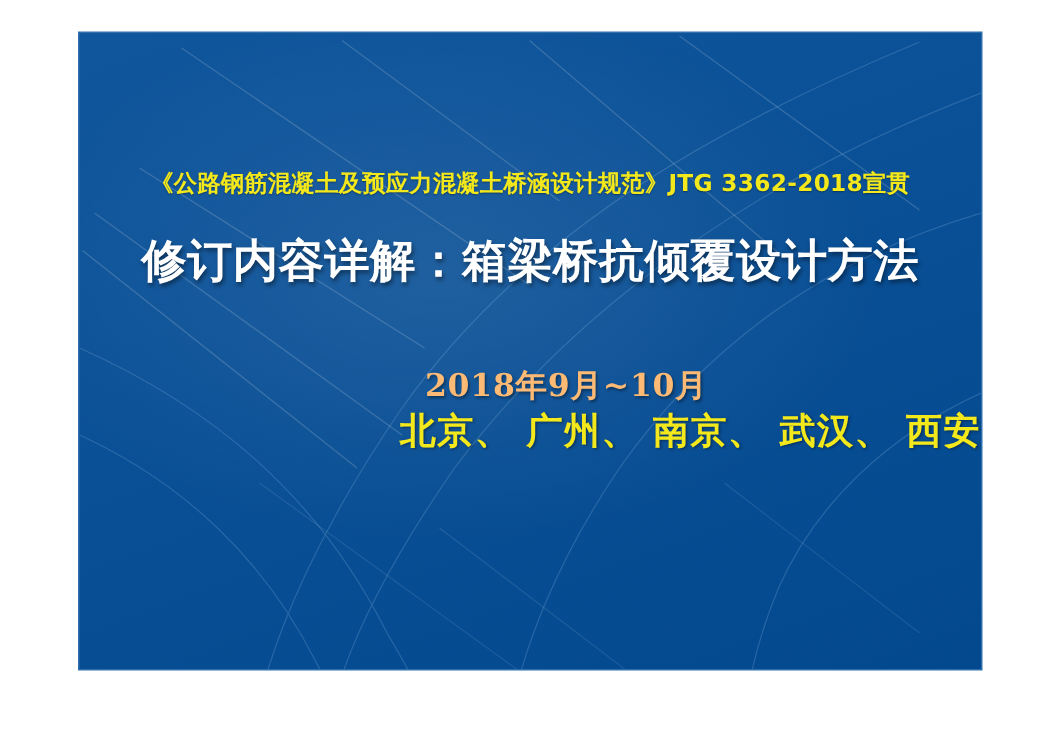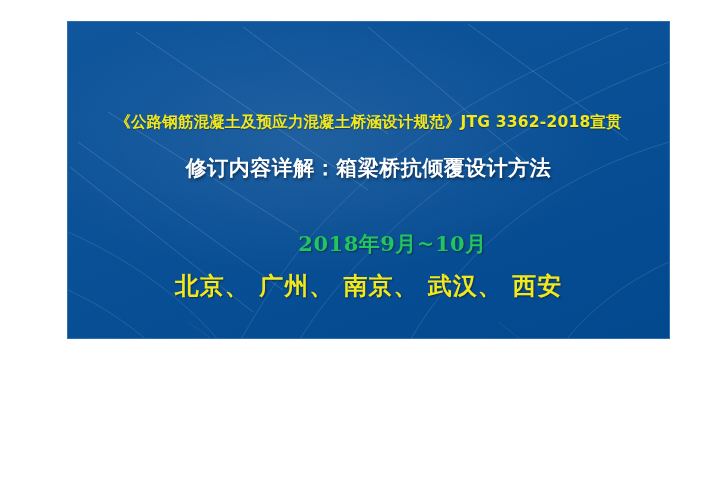--- a/index.html
+++ b/index.html
@@ -17,24 +17,24 @@
   #slide-canvas {
     position: relative;
     width: 702px;
     height: 496px;
     background: #ffffff;
   }
 
   
   #slide-panel {
     position: absolute;
-    left: 68px;
+    left: 53px;
     top: 22px;
     width: 601px;
-    height: 316px;
+    height: 424px;
     background: #034d97;
     overflow: hidden;
     box-shadow: 0 0 0 1px #2f6fae;
   }
 
   
   #panel-glow {
     position: absolute;
     inset: 0;
     background:
@@ -70,21 +70,21 @@
     font-size: 15.5px;
     letter-spacing: 0.2px;
     text-shadow: 0 1px 1px rgba(0,0,0,0.35);
   }
 
   #main-title-line {
     margin-top: 21px;
     color: #ffffff;
     font-family: "DejaVu Sans", "Liberation Sans", sans-serif;
     font-weight: bold;
-    font-size: 21px;
+    font-size: 30px;
     letter-spacing: 0.5px;
     text-shadow: 1px 2px 3px rgba(0,0,0,0.45);
   }
 
   #org-line {
     margin-top: 54px;
     color: #ffffff;
     font-family: "DejaVu Serif", "Liberation Serif", serif;
     font-weight: bold;
     font-size: 25px;
@@ -97,37 +97,38 @@
     color: #ffffff;
     font-family: "DejaVu Serif", "Liberation Serif", serif;
     font-weight: bold;
     font-size: 26px;
     letter-spacing: 1px;
     text-shadow: 1px 2px 3px rgba(0,0,0,0.40);
   }
 
   #date-line {
     margin-top: 48px;
-    color: #22c55e;
+    color: #fdba74;
     font-family: "DejaVu Serif", "Liberation Serif", serif;
     font-weight: bold;
     font-size: 21px;
     letter-spacing: 0.5px;
     text-shadow: 1px 1px 2px rgba(0,0,0,0.40);
     margin-left: 48px;
   }
 
   #cities-line {
-    margin-top: 12px;
+    margin-top: 0;
     color: #f2e81c;
     font-family: "DejaVu Serif", "Liberation Serif", serif;
     font-weight: bold;
     font-size: 24px;
     letter-spacing: 1px;
     text-shadow: 1px 1px 2px rgba(0,0,0,0.40);
+    text-align: right;
   }
 </style>
 </head>
 <body>
 
 <div id="slide-canvas">
 
   <div id="slide-panel">
 
     <div id="panel-glow"></div>

